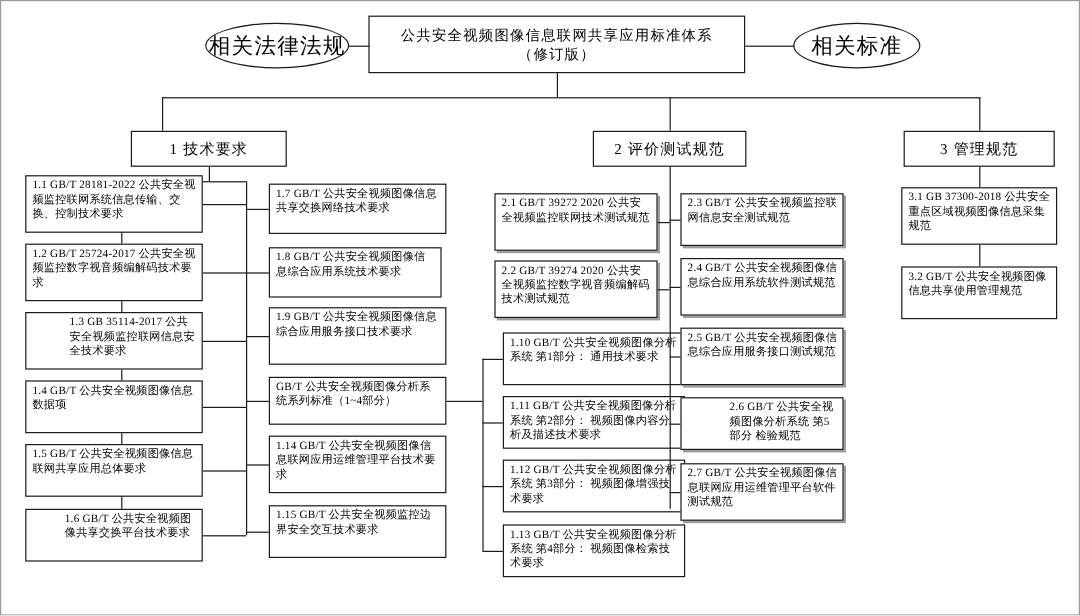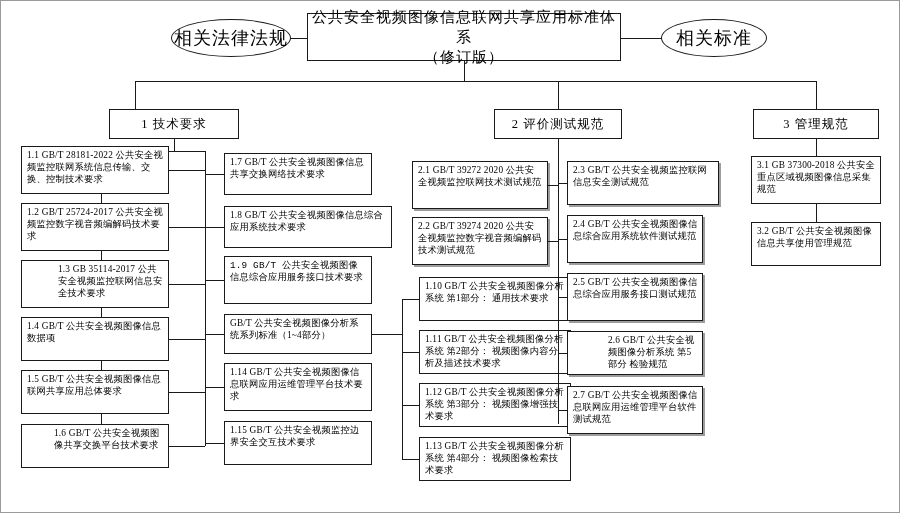--- a/index.html
+++ b/index.html
@@ -28,21 +28,21 @@
     letter-spacing:.2px;
   }
   .box.shadow{
     box-shadow:2px 2px 0 0 #9d9d9d;
   }
   .center{
     display:flex;align-items:center;justify-content:center;
     text-align:center;padding:0;
   }
   .title-box{
-    font-size:15px;
+    font-size:12px;
     letter-spacing:1px;
     line-height:1.35;
   }
   .ell{
     position:absolute;
     box-sizing:border-box;
     border:1px solid #1a1a1a;
     border-radius:50%;
     background:#fff;
     display:flex;align-items:center;justify-content:center;
@@ -133,26 +133,26 @@
   <div class="box leaf" style="left:20px;top:423px;width:148px;height:44px;padding-left:32px;">
     <span>1.6 GB/T 公共安全视频图像共享交换平台技术要求</span>
   </div>
   <div class="ln h" style="left:168px;top:445px;width:36px;"></div>
 
   <div class="box leaf" style="left:223px;top:152px;width:148px;height:42px;">
     <span>1.7 GB/T 公共安全视频图像信息共享交换网络技术要求</span>
   </div>
   <div class="ln h" style="left:204px;top:173px;width:19px;"></div>
 
-  <div class="box leaf" style="left:223px;top:205px;width:168px;height:42px;">
+  <div class="box leaf" style="left:223px;top:205px;width:144px;height:42px;">
     <span>1.8 GB/T 公共安全视频图像信息综合应用系统技术要求</span>
   </div>
   <div class="ln h" style="left:204px;top:226px;width:19px;"></div>
 
-  <div class="box leaf" style="left:223px;top:255px;width:148px;height:48px;font-family:Liberation Mono, monospace;">
+  <div class="box leaf" style="left:223px;top:255px;width:148px;height:48px;">
     <span>1.9 GB/T 公共安全视频图像信息综合应用服务接口技术要求</span>
   </div>
   <div class="ln h" style="left:204px;top:279px;width:19px;"></div>
 
   <div class="box leaf" style="left:223px;top:313px;width:148px;height:40px;">
     <span>GB/T 公共安全视频图像分析系统系列标准（1~4部分）</span>
   </div>
   <div class="ln h" style="left:204px;top:333px;width:19px;"></div>
 
   <div class="box leaf" style="left:223px;top:362px;width:148px;height:48px;">
@@ -193,21 +193,21 @@
   <div class="box leaf shadow" style="left:411px;top:160px;width:136px;height:48px;">
     <span>2.1 GB/T 39272 2020 公共安全视频监控联网技术测试规范</span>
   </div>
   <div class="ln h" style="left:547px;top:184px;width:10px;"></div>
 
   <div class="box leaf shadow" style="left:411px;top:216px;width:136px;height:48px;">
     <span>2.2 GB/T 39274 2020 公共安全视频监控数字视音频编解码技术测试规范</span>
   </div>
   <div class="ln h" style="left:547px;top:240px;width:10px;"></div>
 
-  <div class="box leaf shadow" style="left:566px;top:160px;width:152px;height:44px;">
+  <div class="box leaf shadow" style="left:566px;top:160px;width:136px;height:44px;">
     <span>2.3 GB/T 公共安全视频监控联网信息安全测试规范</span>
   </div>
   <div class="ln h" style="left:557px;top:182px;width:9px;"></div>
 
   <div class="box leaf shadow" style="left:566px;top:214px;width:136px;height:48px;">
     <span>2.4 GB/T 公共安全视频图像信息综合应用系统软件测试规范</span>
   </div>
   <div class="ln h" style="left:557px;top:238px;width:9px;"></div>
 
   <div class="box leaf shadow" style="left:566px;top:272px;width:136px;height:48px;">

